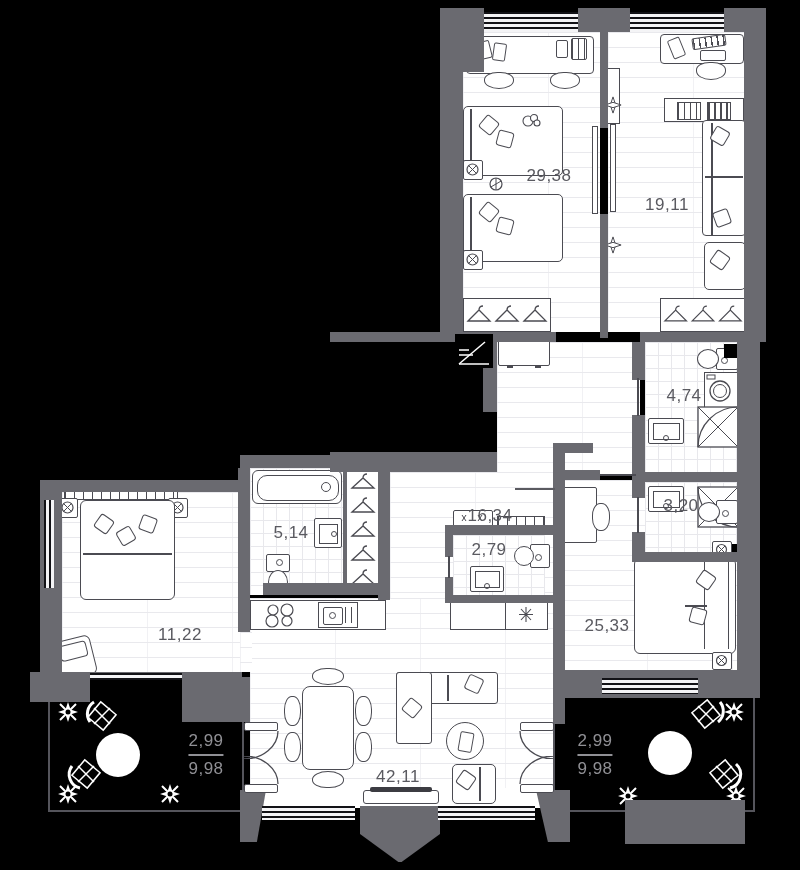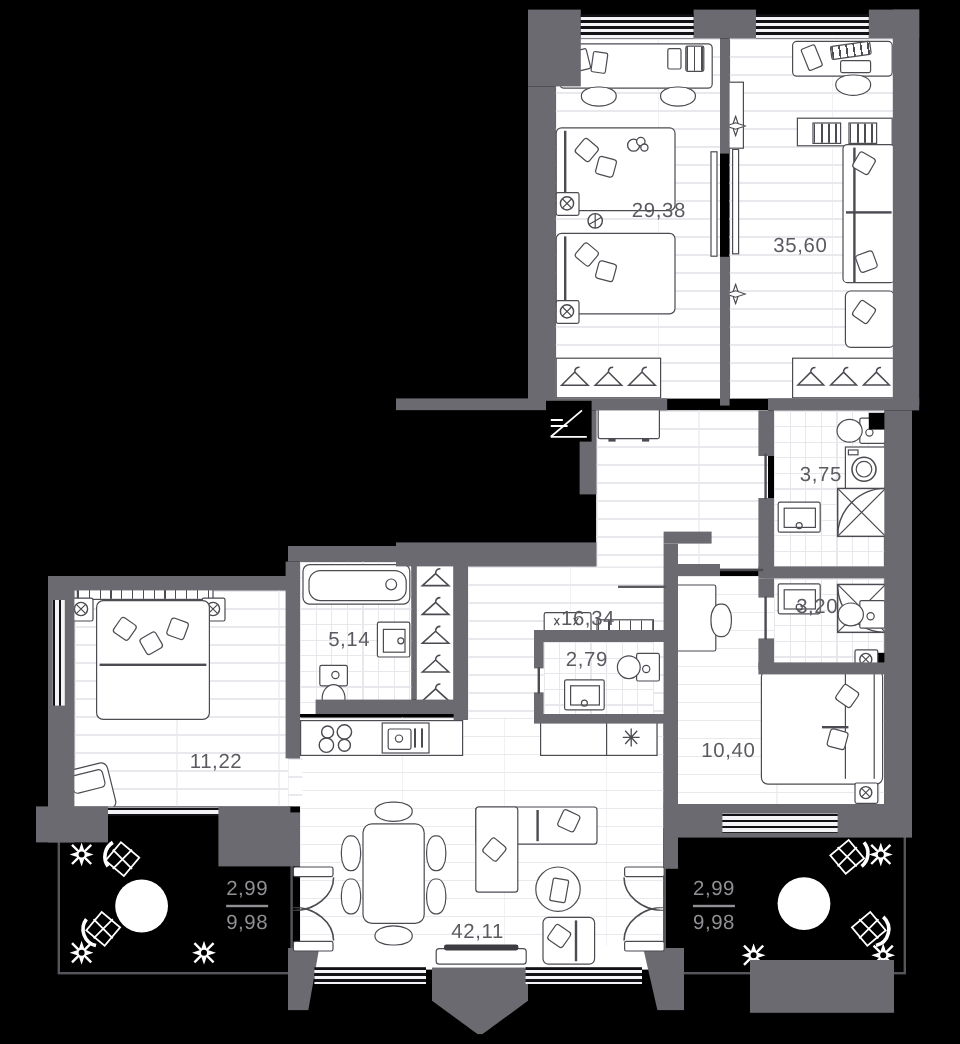--- a/index.html
+++ b/index.html
@@ -524,24 +524,24 @@
       </svg>
   </div>
   <div class="furn" style="left:520px;top:784px;width:34px;height:9px"></div>
   <div class="abs" style="left:518px;top:756px">
     <svg width="36" height="28" viewBox="0 0 36 28">
         <path d="M2 28 A34 28 0 0 1 36 0" fill="none" stroke="#4b4b52" stroke-width="1.3"></path>
       </svg>
   </div>
 
   <div class="lbl" style="left:549px;top:176px">29,38</div>
-  <div class="lbl" style="left:667px;top:205px">35,60</div>
-  <div class="lbl" style="left:684px;top:396px">3,75</div>
+  <div class="lbl" style="left:667px;top:205px">19,11</div>
+  <div class="lbl" style="left:684px;top:396px">4,74</div>
   <div class="lbl" style="left:681px;top:506px">3,20</div>
   <div class="lbl" style="left:490px;top:516px">16,34</div>
   <div class="abs" style="left:515px;top:488px;width:40px;height:1.5px;background:#5a5a60"></div>
   <div class="lbl" style="left:291px;top:533px">5,14</div>
   <div class="lbl" style="left:489px;top:550px">2,79</div>
   <div class="lbl" style="left:180px;top:635px">11,22</div>
-  <div class="lbl" style="left:607px;top:626px">10,40</div>
+  <div class="lbl" style="left:607px;top:626px">25,33</div>
   <div class="lbl" style="left:398px;top:777px">42,11</div>
 
 </div>
 
 </body></html>

